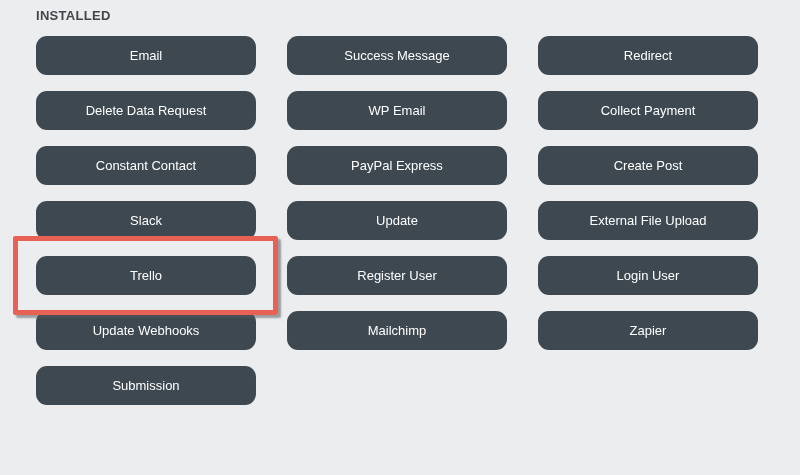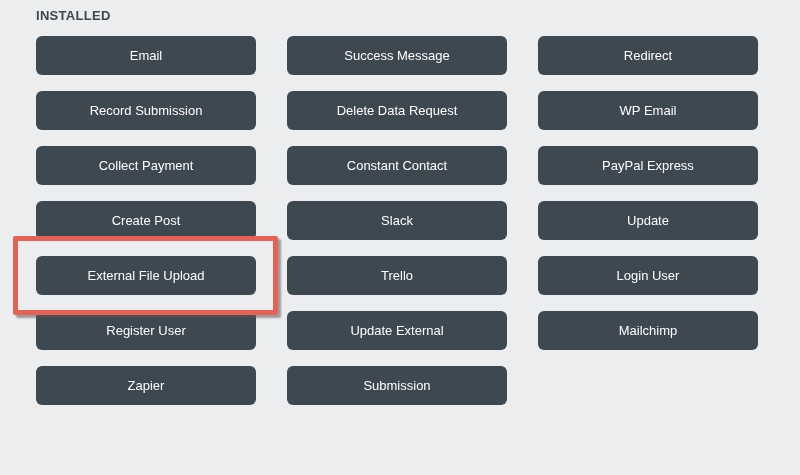--- a/index.html
+++ b/index.html
@@ -31,21 +31,21 @@
     display: grid;
     grid-template-columns: repeat(3, 220px);
     gap: 16px 31px;
   }
   .action-btn {
     height: 39px;
     width: 220px;
     background: var(--button-bg, #3d4850);
     color: var(--button-text, #ffffff);
     border: none;
-    border-radius: 6px;
+    border-radius: 11px;
     font-family: "Liberation Sans", "DejaVu Sans", sans-serif;
     font-size: 13px;
     font-weight: 400;
     text-align: center;
     line-height: 39px;
     cursor: pointer;
     display: block;
   }
   .highlight-rect {
     position: absolute;
@@ -62,33 +62,32 @@
 </head>
 <body>
 
 <div class="panel">
   <div class="section-label">INSTALLED</div>
 
   <div class="grid">
       <button class="action-btn">Email</button>
       <button class="action-btn">Success Message</button>
       <button class="action-btn">Redirect</button>
-      <button class="action-btn">Record Submission</button>
       <button class="action-btn">Delete Data Request</button>
       <button class="action-btn">WP Email</button>
       <button class="action-btn">Collect Payment</button>
       <button class="action-btn">Constant Contact</button>
       <button class="action-btn">PayPal Express</button>
       <button class="action-btn">Create Post</button>
       <button class="action-btn">Slack</button>
       <button class="action-btn">Update</button>
       <button class="action-btn">External File Upload</button>
       <button class="action-btn">Trello</button>
+      <button class="action-btn">Register User</button>
       <button class="action-btn">Login User</button>
-      <button class="action-btn">Register User</button>
-      <button class="action-btn">Update External</button>
+      <button class="action-btn">Update Webhooks</button>
       <button class="action-btn">Mailchimp</button>
       <button class="action-btn">Zapier</button>
       <button class="action-btn">Submission</button>
     </div>
 
   <div class="highlight-rect"></div>
 </div>
 
 </body></html>

